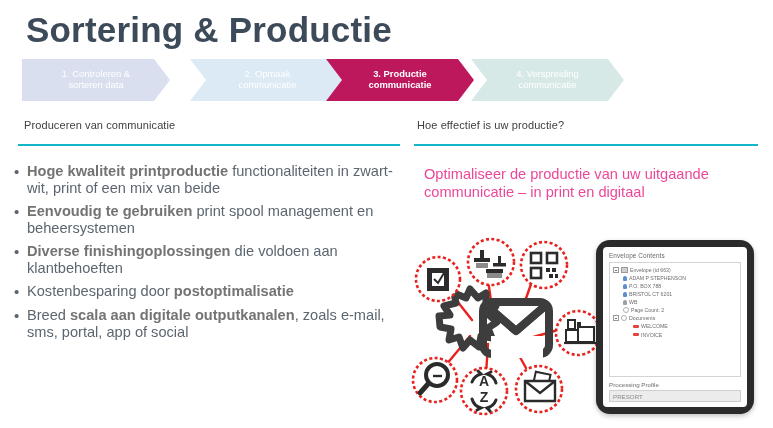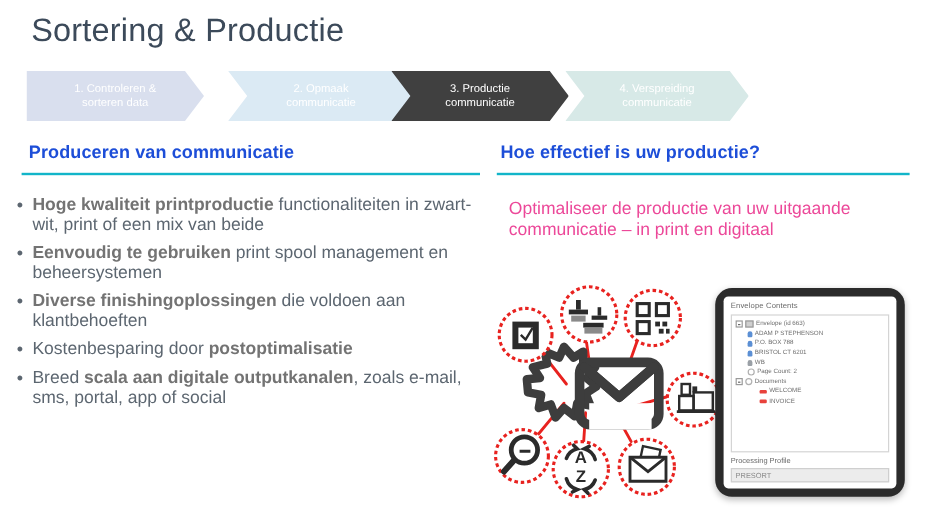--- a/index.html
+++ b/index.html
@@ -8,46 +8,46 @@
     background:#ffffff;
     font-family:"Liberation Sans", sans-serif;
     overflow:hidden;
     position:relative;
   }
   #slide{position:absolute;inset:0;width:773px;height:428px;background:#fff;}
 
   
   .slide-title{
     position:absolute;left:26px;top:10px;
-    font-size:27px;font-weight:400;letter-spacing:.2px;
+    font-size:35px;font-weight:700;letter-spacing:.2px;
     color:#3c4a5a;white-space:nowrap;text-align:center;
   }
 
   
   .chev-bar{position:absolute;left:22px;top:59px;width:734px;height:42px;}
   .chev{
     position:absolute;top:0;height:42px;
     display:flex;align-items:center;justify-content:center;
     text-align:center;line-height:1.12;
     font-size:9.4px;color:#ffffff;
     clip-path:polygon(0 0, calc(100% - 16px) 0, 100% 50%, calc(100% - 16px) 100%, 0 100%, 16px 50%);
     padding:0 12px;box-sizing:border-box;
   }
   .chev.first{clip-path:polygon(0 0, calc(100% - 16px) 0, 100% 50%, calc(100% - 16px) 100%, 0 100%);}
   .chev span{display:block;}
   .chev-1{left:0px;  width:148px;background:#d9dfee;}
   .chev-2{left:168px;width:155px;background:#dbeaf4;}
-  .chev-3{left:304px;width:148px;background:#404040;font-weight:400;}
+  .chev-3{left:304px;width:148px;background:#be185d;font-weight:700;}
   .chev-4{left:449px;width:153px;background:#d7e9e7;}
   .chev-5{left:599px;width:135px;background:#dfe8d7;}
 
   
   .col-head{
     position:absolute;
-    font-size:15px;font-weight:700;color:#1d4ed8;letter-spacing:.1px;
+    font-size:11px;font-weight:400;color:#404040;letter-spacing:.1px;
     white-space:nowrap;
   }
   .col-rule{position:absolute;height:2px;background:#12b5c9;}
   .head-left{left:24px;top:119px;}
   .rule-left{left:18px;top:144px;width:382px;}
   .head-right{left:417px;top:119px;}
   .rule-right{left:414px;top:144px;width:344px;}
 
   
   .bullets{

